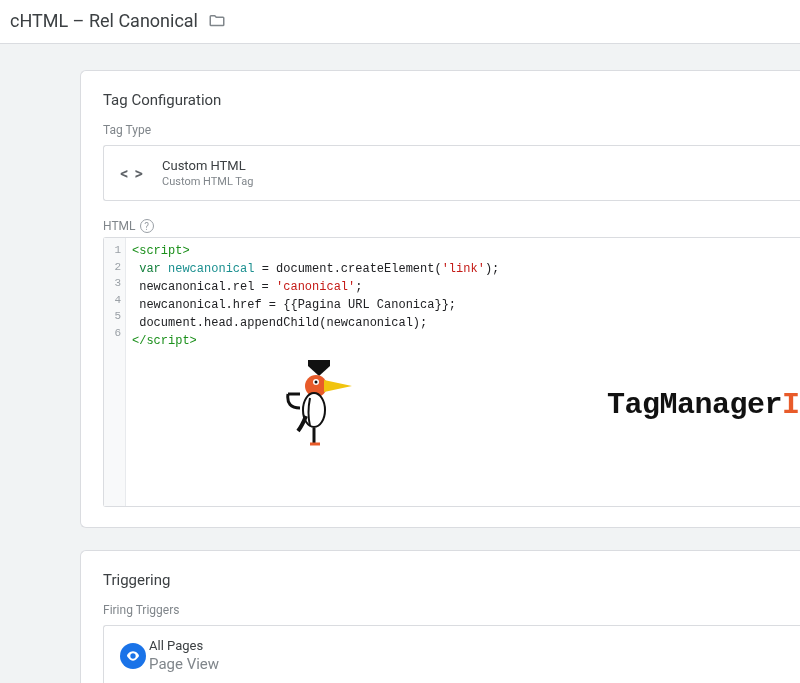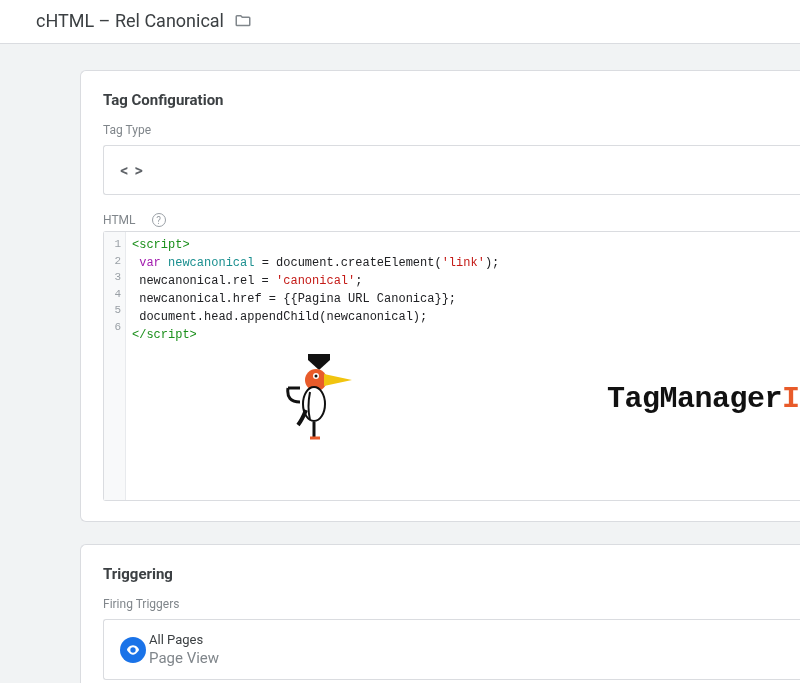--- a/index.html
+++ b/index.html
@@ -7,21 +7,21 @@
     font-family: Roboto, "Helvetica Neue", Arial, sans-serif;
     background: #f1f3f4;
     color: #3c4043;
     width: 800px;
     height: 683px;
     overflow: hidden;
   }
   .topbar {
     background: #fff;
     border-bottom: 1px solid #dadce0;
-    padding: 10px 36px 12px;
+    padding: 10px 10px 12px;
     display: flex;
     align-items: center;
     gap: 10px;
   }
   .topbar .title {
     font-size: 18px;
     color: #3c4043;
     font-weight: 400;
   }
   .folder-icon svg { width: 18px; height: 18px; display: block; }
@@ -33,21 +33,21 @@
     border: 1px solid #dadce0;
     border-radius: 6px 0 0 6px;
     border-right: none;
     padding: 20px 0 20px 22px;
     margin-bottom: 22px;
   }
   .card-title {
     font-size: 15px;
     color: #3c4043;
     margin-bottom: 14px;
-    font-weight: 700;
+    font-weight: 400;
   }
   .sub-label {
     font-size: 12px;
     color: #80868b;
     margin-bottom: 8px;
   }
   .type-box {
     border: 1px solid #dadce0;
     border-right: none;
     border-radius: 3px 0 0 3px;
@@ -59,21 +59,21 @@
   .code-icon {
     width: 24px; height: 24px;
     display: flex; align-items: center; justify-content: center;
     font-weight: 600; color: #5f6368;
     font-size: 16px;
     letter-spacing: 1px;
   }
   .type-name { font-size: 13px; color: #3c4043; }
   .type-sub { font-size: 11px; color: #80868b; margin-top: 2px; }
   .html-section { margin-top: 18px; }
-  .html-label-row { display: flex; align-items: center; gap: 16px; margin-bottom: 4px; }
+  .html-label-row { display: flex; align-items: center; gap: 4px; margin-bottom: 4px; }
   .help-icon {
     width: 14px; height: 14px; border: 1px solid #9aa0a6; border-radius: 50%;
     font-size: 10px; color: #9aa0a6; display: flex; align-items: center; justify-content: center;
   }
   .editor {
     border: 1px solid #dadce0;
     border-right: none;
     border-radius: 3px 0 0 3px;
     display: flex;
     font-family: "Courier New", monospace;
@@ -93,21 +93,21 @@
     font-size: 11px;
   }
   .code-area {
     padding: 4px 6px 0;
     white-space: pre;
     color: #202124;
     flex: 1;
     position: relative;
   }
   .tok-tag { color: #1a8f1a; }
-  .tok-kw  { color: #a21caf; }
+  .tok-kw  { color: #15803d; }
   .tok-str { color: #c41a16; }
   .tok-var { color: #1a8f8f; }
   .watermark {
     position: absolute;
     left: 160px;
     top: 100px;
     display: flex;
     align-items: center;
     gap: 6px;
   }
@@ -148,20 +148,24 @@
 </div>
 
 <div class="content">
 
   <div class="card">
     <div class="card-title">Tag Configuration</div>
     <div class="sub-label">Tag Type</div>
 
     <div class="type-box">
       <div class="code-icon">&lt;&nbsp;&gt;</div>
+      <div>
+        <div class="type-name">Custom HTML</div>
+        <div class="type-sub">Custom HTML Tag</div>
+      </div>
     </div>
 
     <div class="html-section">
       <div class="html-label-row">
         <span class="sub-label" style="margin:0">HTML</span>
         <span class="help-icon">?</span>
       </div>
 
       <div class="editor">
         <div class="gutter">

